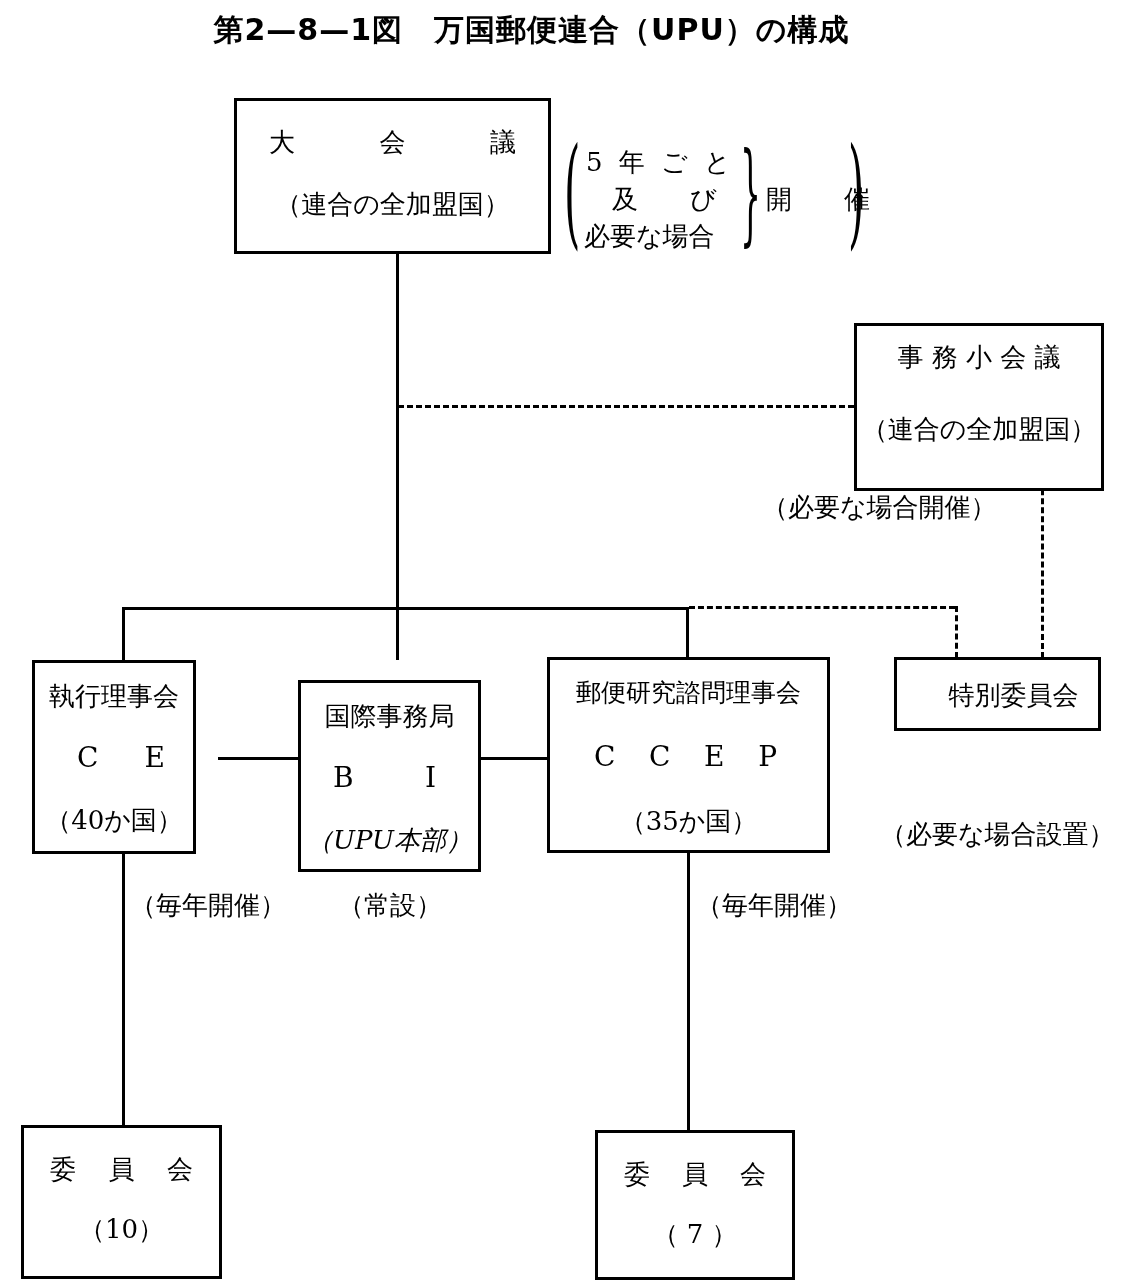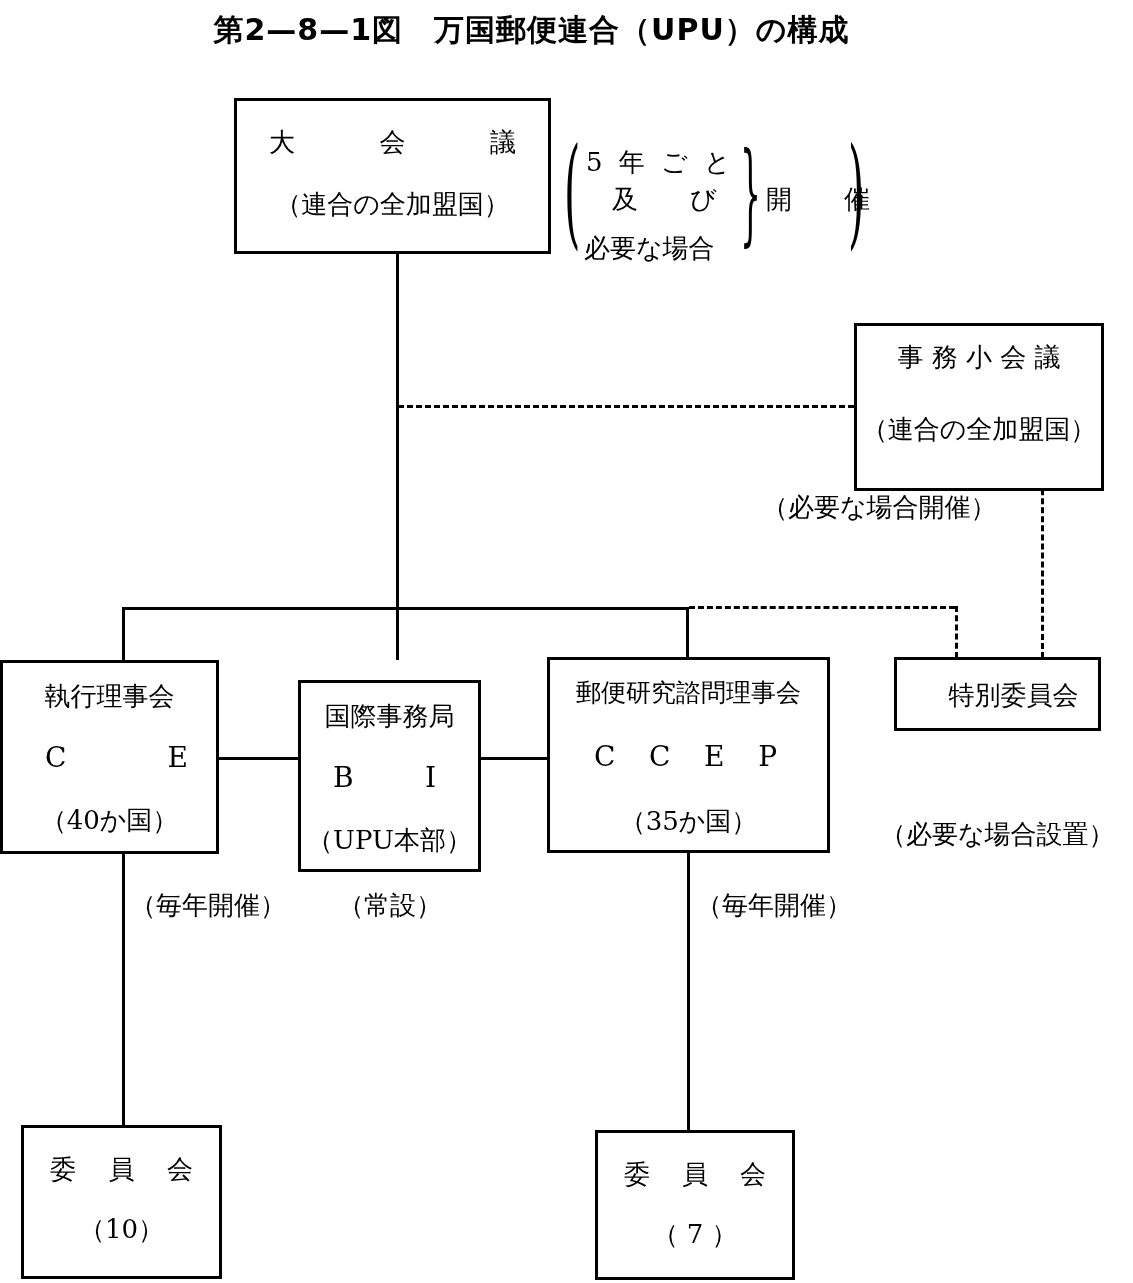--- a/index.html
+++ b/index.html
@@ -48,48 +48,48 @@
     <span>大</span>
     <span>会</span>
     <span>議</span>
   </div>
   <div class="txt" style="top:86px;">（連合の全加盟国）</div>
 </div>
 
 <div class="paren-big" style="left:564px; top:132px;">(</div>
 <div class="note" style="left:586px; top:145px; letter-spacing:4px;">5 年 ご と</div>
 <div class="note" style="left:612px; top:182px;">及　　び</div>
-<div class="note" style="left:584px; top:219px;margin-top:12px;">必要な場合</div>
+<div class="note" style="left:584px; top:219px;">必要な場合</div>
 <div class="brace" style="left:740px; top:138px;">}</div>
 <div class="note" style="left:766px; top:182px;">開　　催</div>
 <div class="paren-big" style="left:848px; top:132px;">)</div>
 
 <div class="box" style="left:854px; top:323px; width:250px; height:168px;">
   <div class="txt" style="top:14px;">事 務 小 会 議</div>
   <div class="txt" style="top:86px;">（連合の全加盟国）</div>
 </div>
 <div class="note" style="left:762px; top:490px;">（必要な場合開催）</div>
 
-<div class="box" style="left:0; top:660px; width:219px; height:194px;">
+<div class="box" style="left:32px; top:660px; width:164px; height:194px;">
   <div class="txt" style="top:16px;">執行理事会</div>
   <div class="txt spread" style="top:78px; padding:0 28px 0 42px; font-size:28px;">
     <span>C</span>
     <span>E</span>
   </div>
   <div class="txt" style="top:140px;">（40か国）</div>
 </div>
 <div class="note" style="left:130px; top:888px;">（毎年開催）</div>
 
 <div class="box" style="left:298px; top:680px; width:183px; height:192px;">
   <div class="txt" style="top:16px;">国際事務局</div>
   <div class="txt spread" style="top:78px; padding:0 42px 0 32px; font-size:28px;">
     <span>B</span>
     <span>I</span>
   </div>
-  <div class="txt" style="top:140px;">（UPU本部）</div>
+  <div class="txt" style="top:140px;font-style:italic;">（UPU本部）</div>
 </div>
 <div class="note" style="left:338px; top:888px;">（常設）</div>
 
 <div class="box" style="left:547px; top:657px; width:283px; height:196px;">
   <div class="txt" style="top:16px; font-size:25px;">郵便研究諮問理事会</div>
   <div class="txt spread" style="top:80px; padding:0 50px 0 44px; font-size:28px;">
     <span>C</span>
     <span>C</span>
     <span>E</span>
     <span>P</span>

